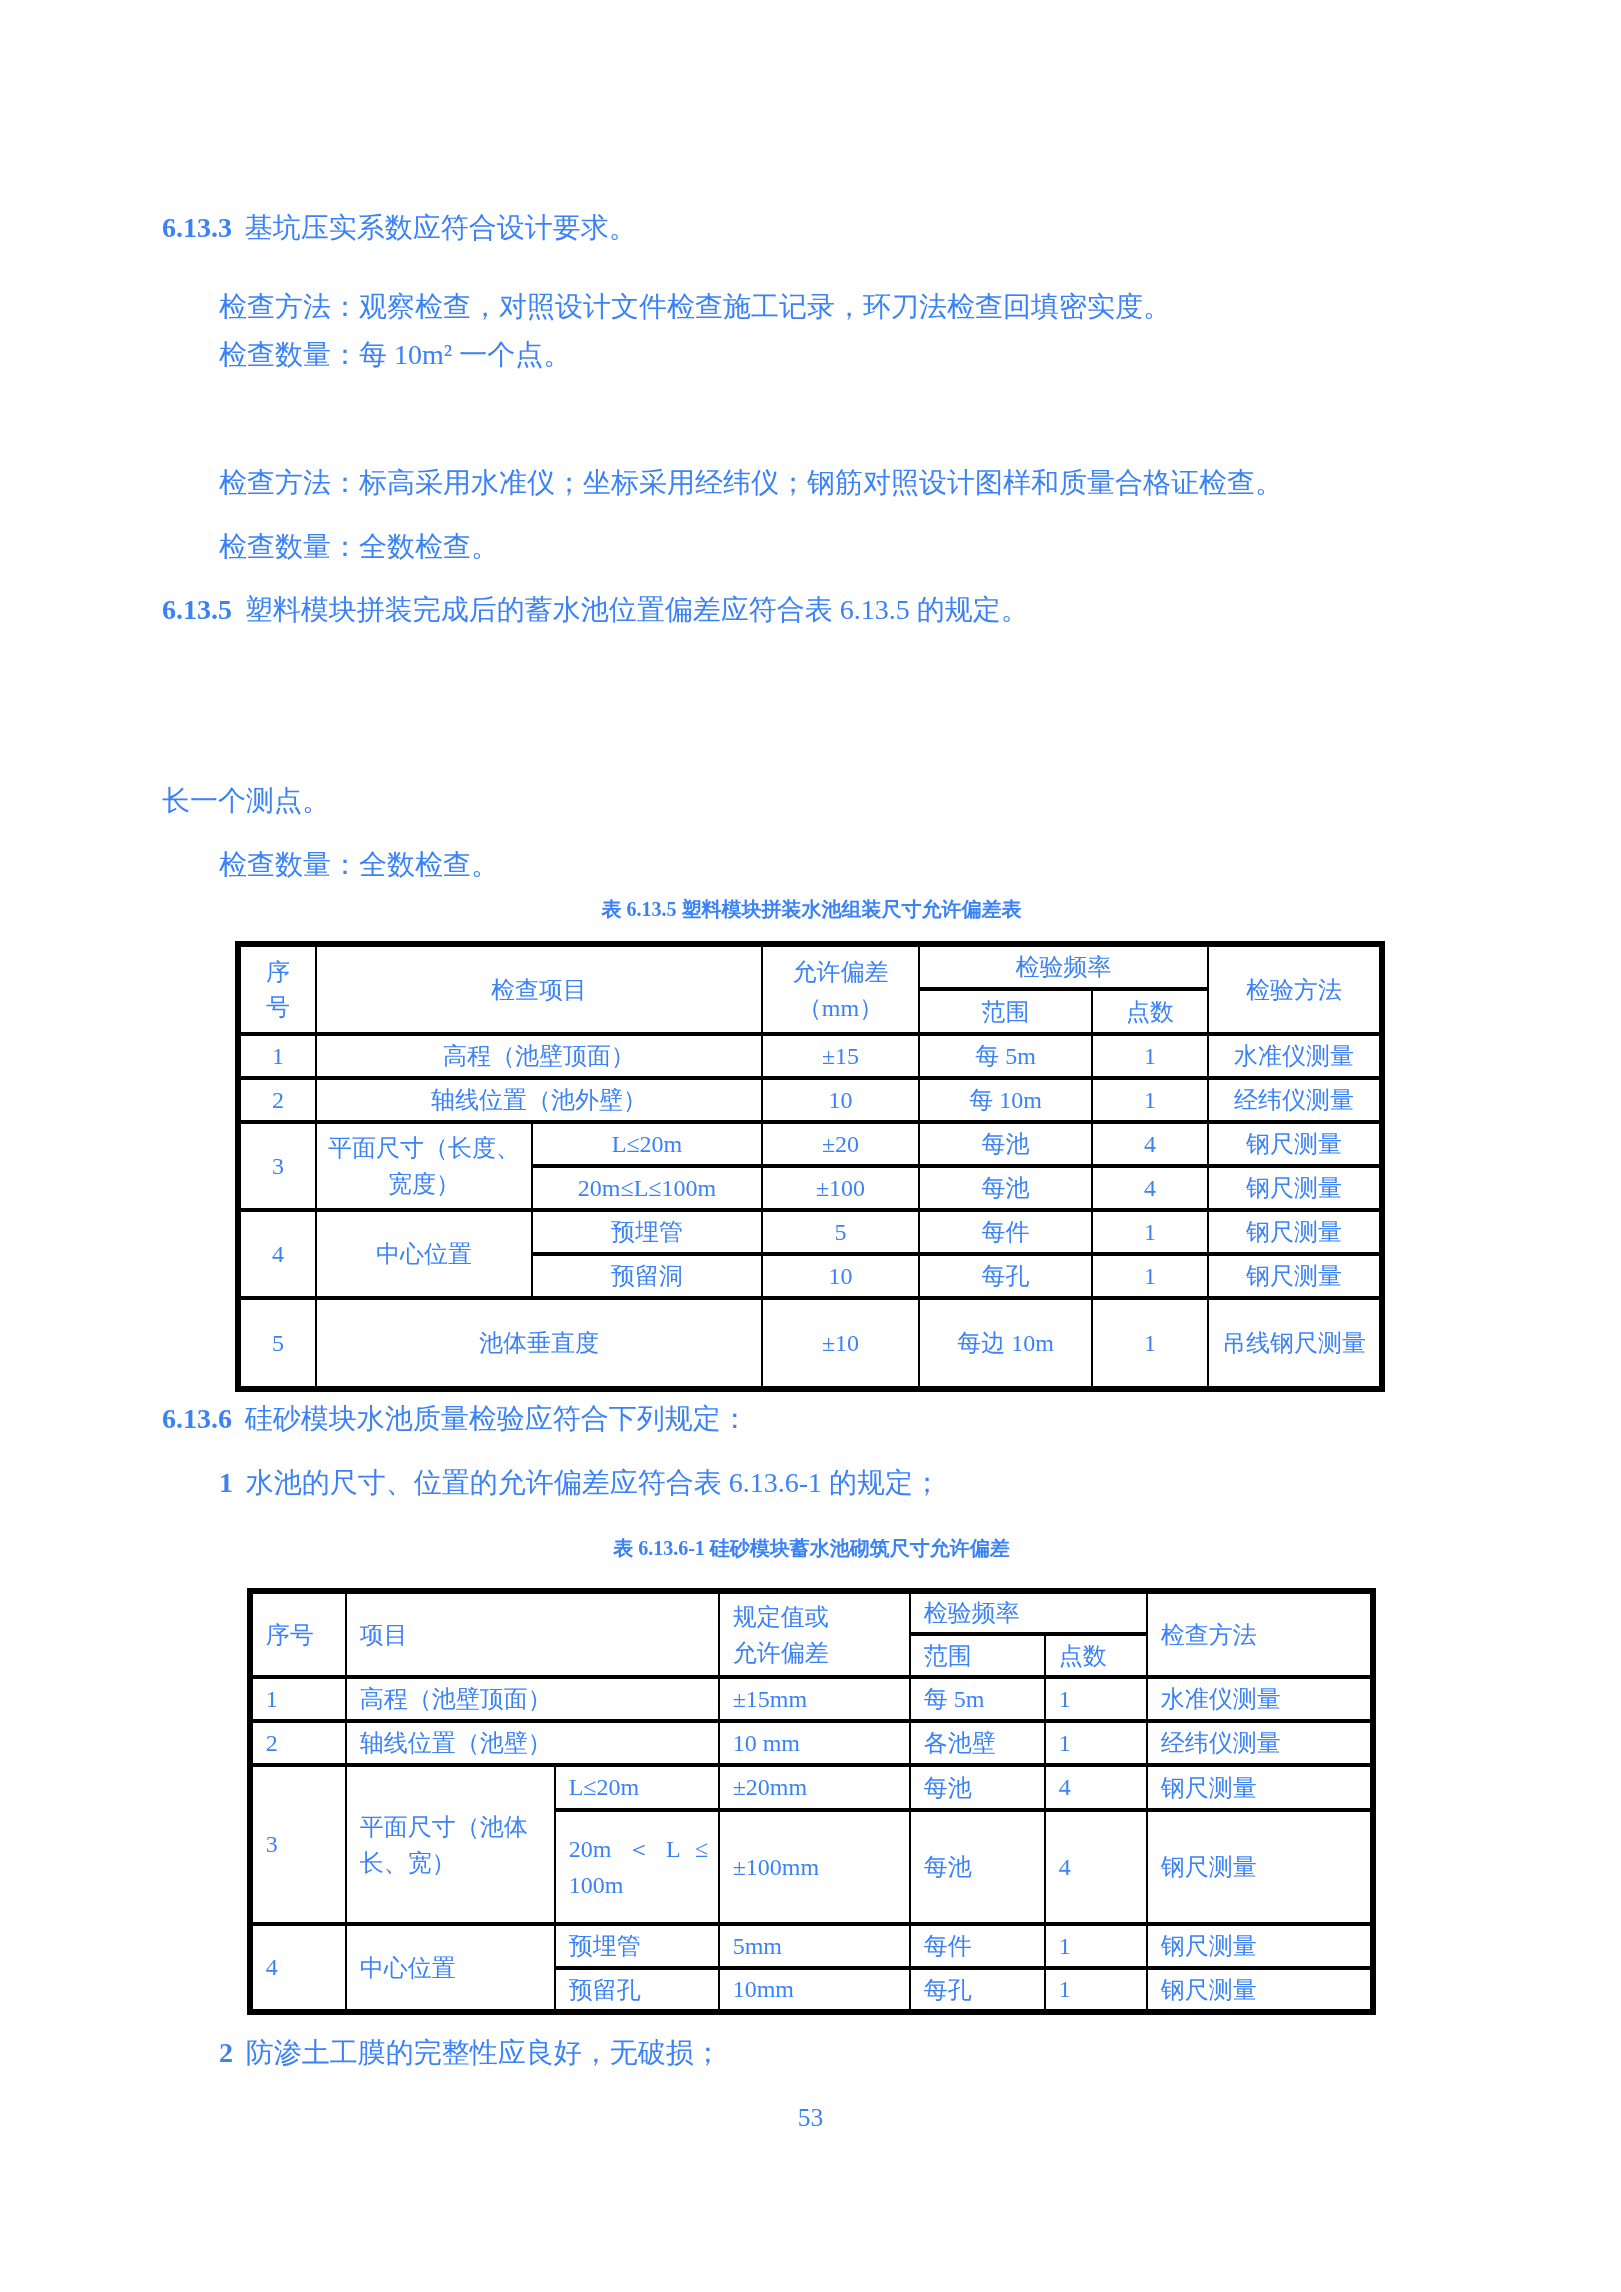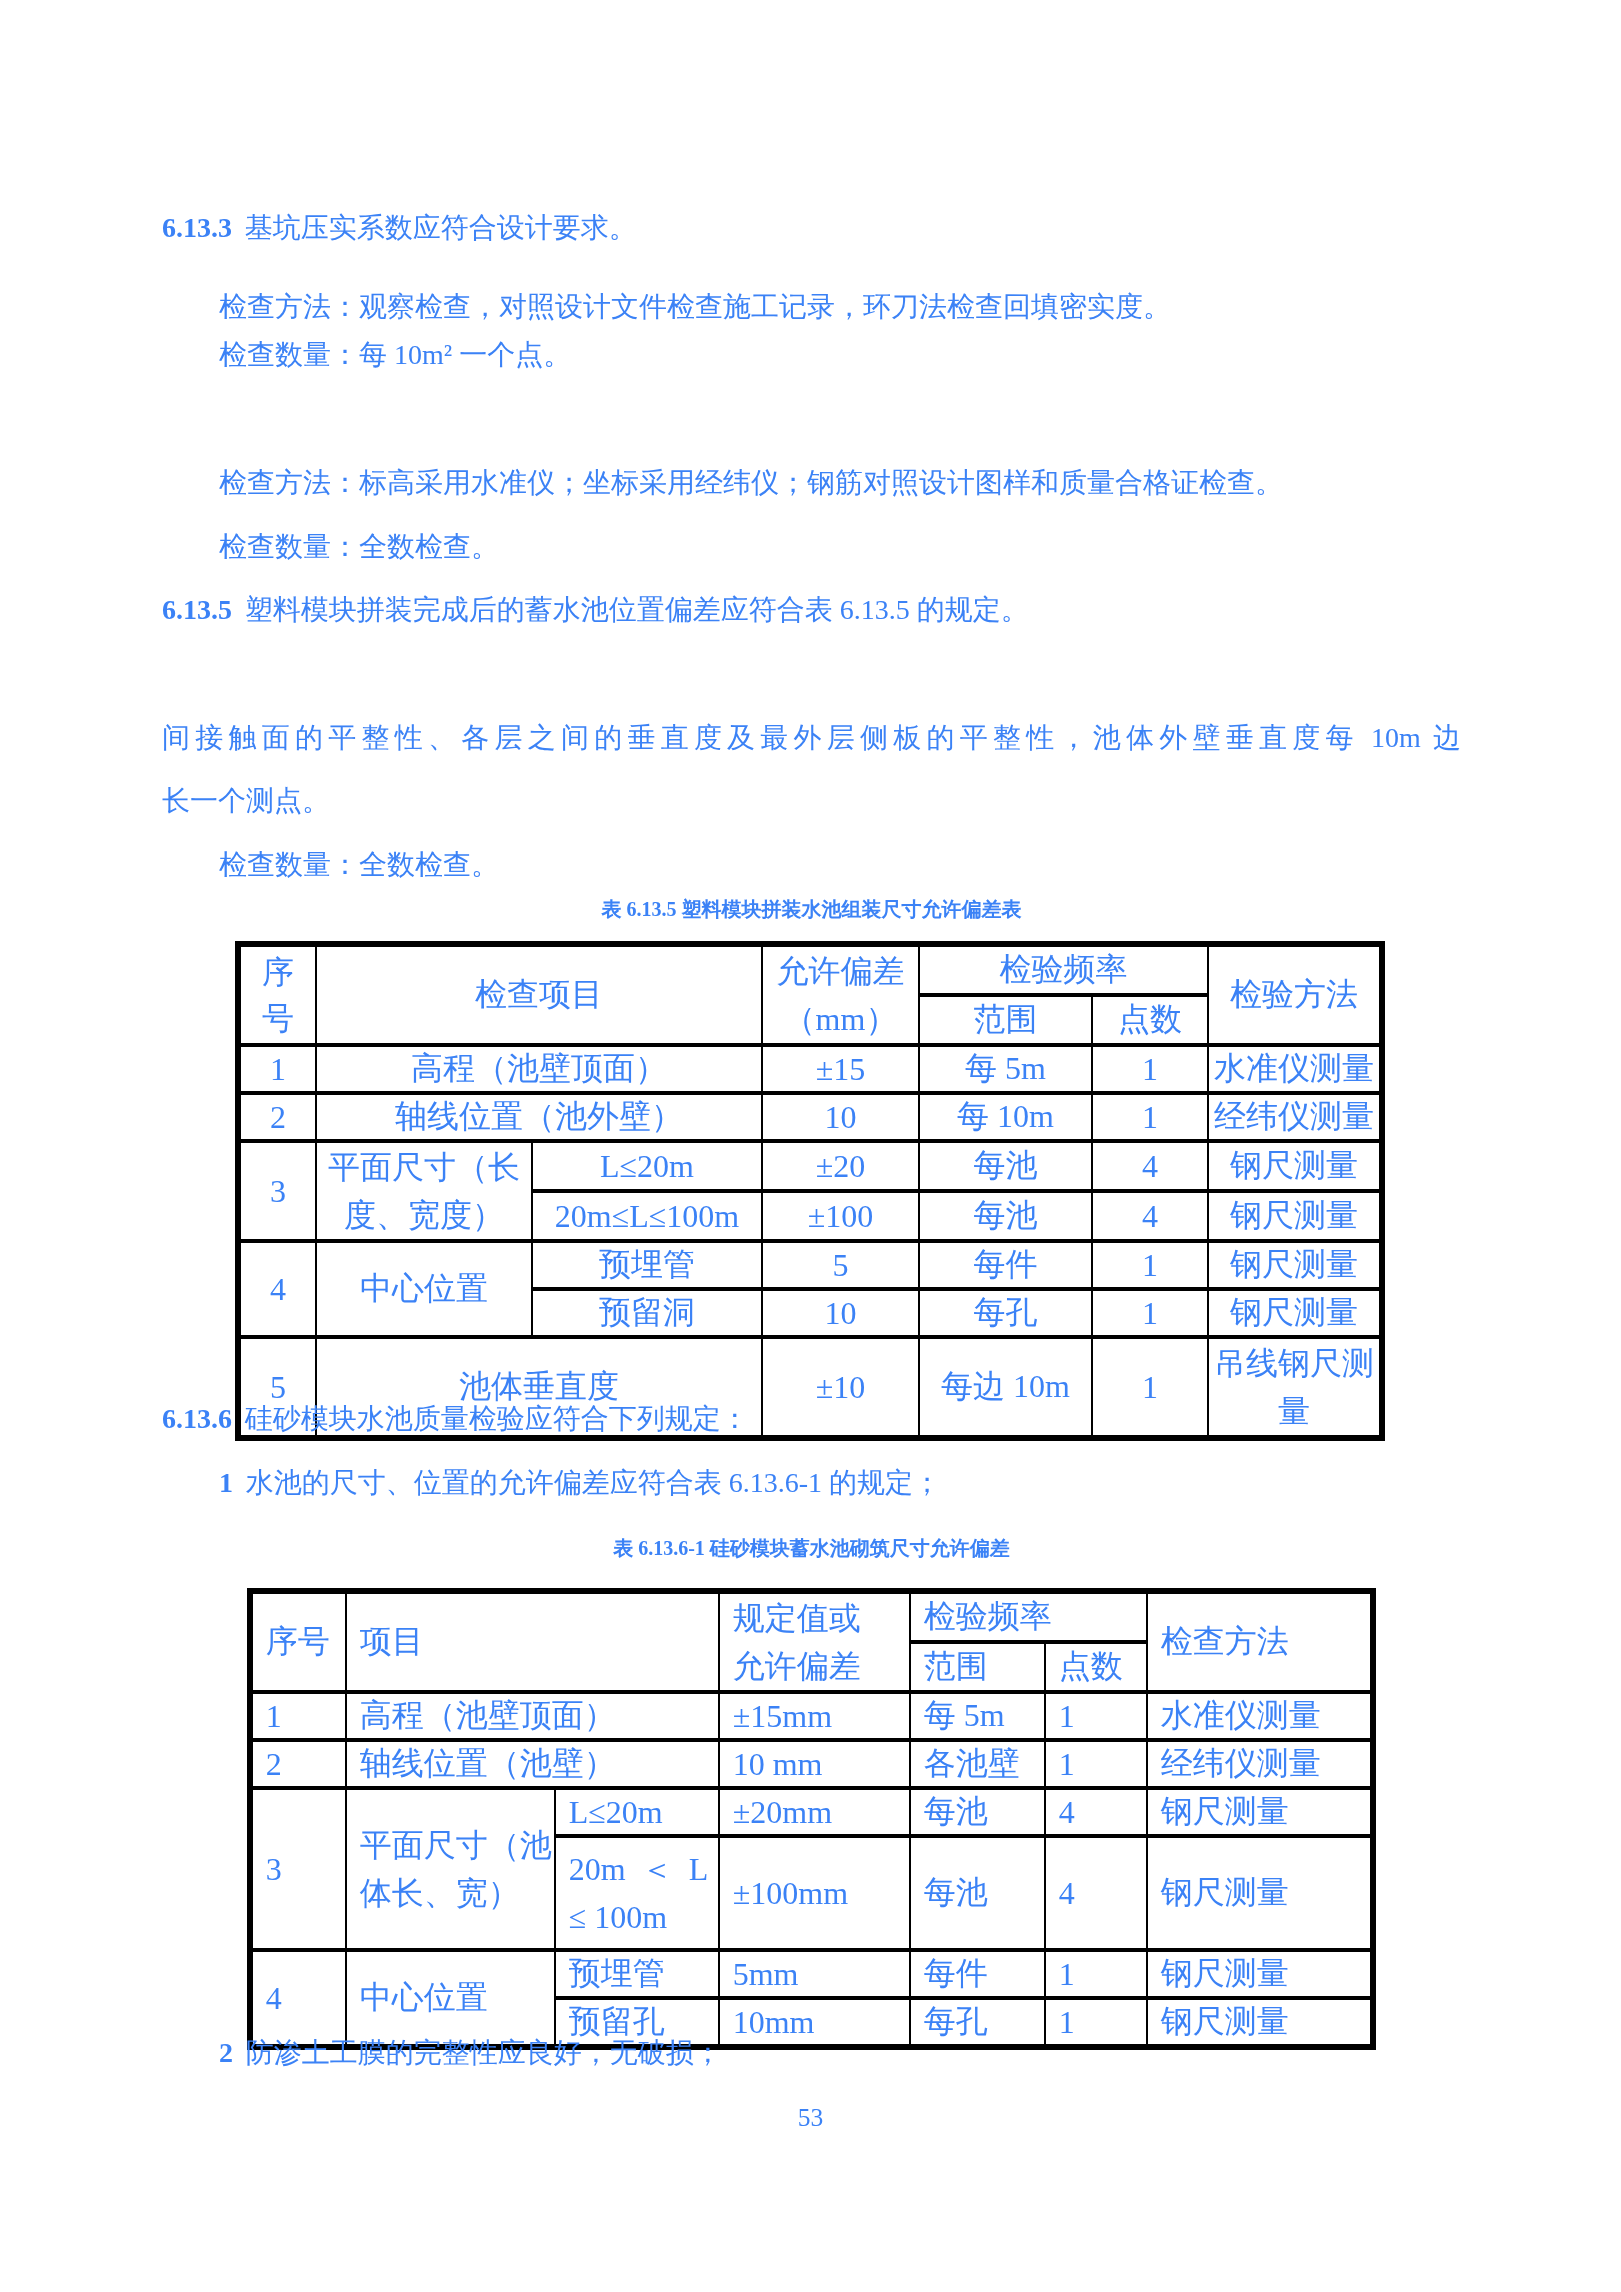--- a/index.html
+++ b/index.html
@@ -22,21 +22,21 @@
   .num{font-weight:bold;margin-right:12.7px;}
   .caption{
     position:absolute;left:162px;width:1299px;
     text-align:center;font-weight:bold;
     font-size:20px;line-height:64px;white-space:nowrap;
   }
   table{
     position:absolute;
     border-collapse:collapse;
     table-layout:fixed;
-    font-size:32px;
+    font-size:24px;
   }
   td,th{
     border:2.9px solid #000;
     border-top-width:4.9px;
     border-bottom-width:4.9px;
     font-weight:normal;
     vertical-align:middle;
     padding:0;
     overflow:hidden;
   }
@@ -66,23 +66,20 @@
     <span>检查数量：每 10m² 一个点。</span>
   </div>
   <div class="content-line indent" style="top:451px">
     <span>检查方法：标高采用水准仪；坐标采用经纬仪；钢筋对照设计图样和质量合格证检查。</span>
   </div>
   <div class="content-line indent" style="top:515px">
     <span>检查数量：全数检查。</span>
   </div>
   <div class="content-line" style="top:578px">
     <span class="num">6.13.5</span><span>塑料模块拼装完成后的蓄水池位置偏差应符合表 6.13.5 的规定。</span>
-  </div>
-  <div class="content-line just" style="top:706px">
-    <span>间接触面的平整性、各层之间的垂直度及最外层侧板的平整性，池体外壁垂直度每 10m 边</span>
   </div>
   <div class="content-line" style="top:769px">
     <span>长一个测点。</span>
   </div>
   <div class="content-line indent" style="top:833px">
     <span>检查数量：全数检查。</span>
   </div>
 
   <div class="caption" style="top:877px">表 6.13.5 塑料模块拼装水池组装尺寸允许偏差表</div>
 

